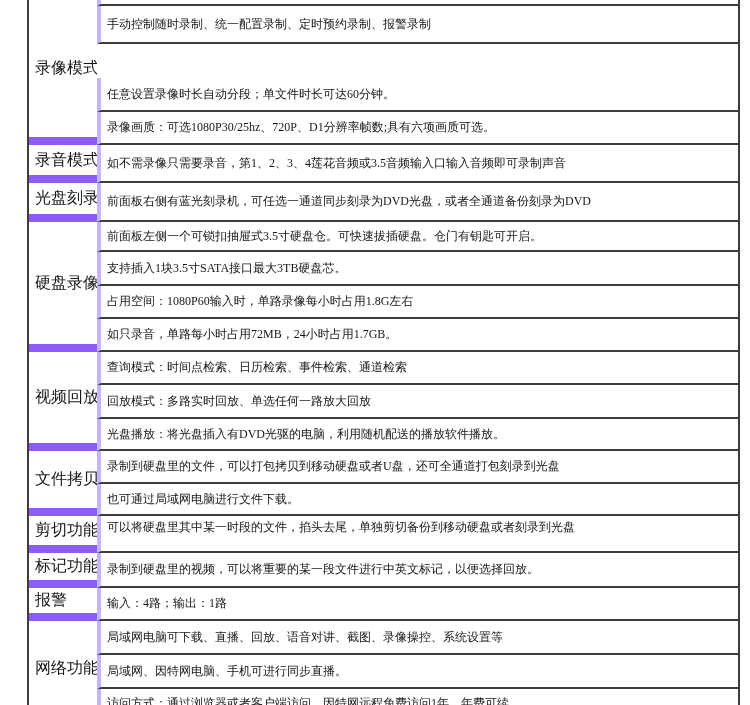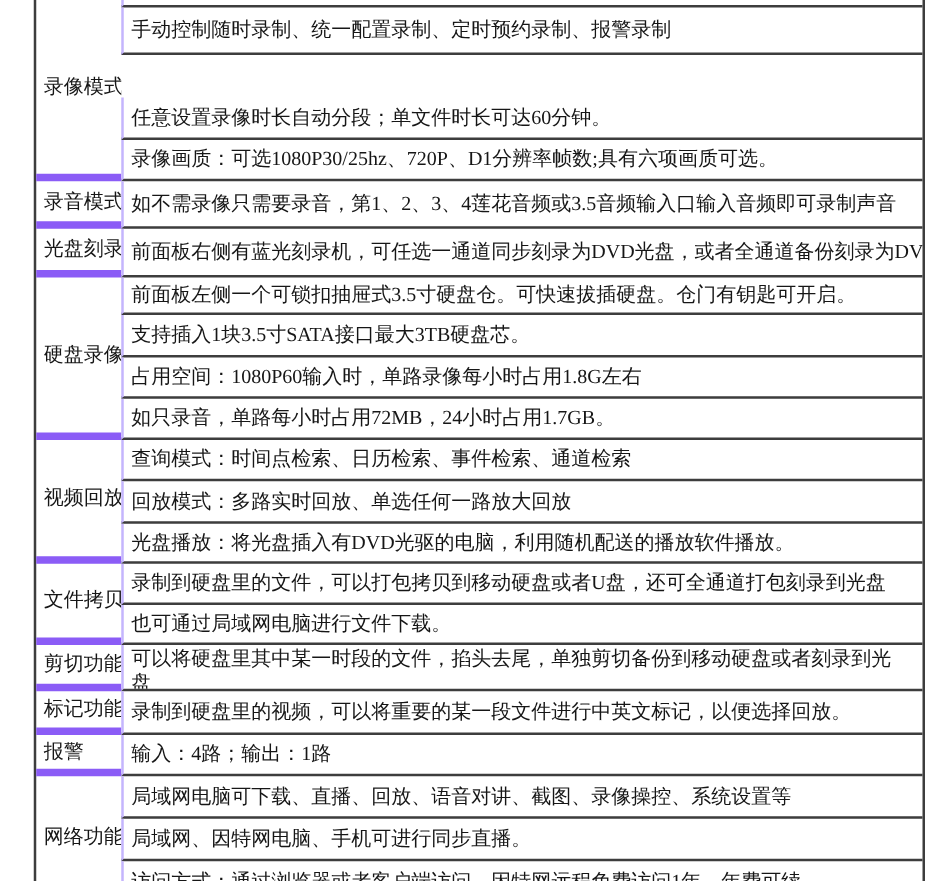--- a/index.html
+++ b/index.html
@@ -22,38 +22,38 @@
     display: grid;
     grid-template-columns: 68px 1fr;
     grid-template-rows: 6px 38px 34px 34px 33px 38px 39px 30px 34px 33px 33px 33px 34px 32px 33px 32px 37px 35px 33px 34px 34px 34px;
     border-left: 2px solid #3d3d3d;
     border-right: 2px solid #3d3d3d;
     background: #ffffff;
   }
   .label {
     grid-column: 1;
     box-sizing: border-box;
-    border-bottom: 6px solid #8b5cf6;
+    border-bottom: 8px solid #8b5cf6;
     display: flex;
     align-items: center;
     padding-left: 6px;
     font-size: 16px;
     letter-spacing: 0px;
     overflow: hidden;
     white-space: nowrap;
   }
   .cell {
     grid-column: 2;
     box-sizing: border-box;
     border-bottom: 2px solid #3d3d3d;
-    border-left: 2px solid #c4b5fd;
+    border-left: 4px solid #c4b5fd;
     display: flex;
     align-items: center;
     padding: 0 4px 0 6px;
-    font-size: 16px;
+    font-size: 12px;
     white-space: nowrap;
     overflow: hidden;
   }
   .cell.wrap {
     white-space: normal;
     align-items: flex-start;
     padding-top: 2px;
     padding-right: 20px;
     line-height: 19px;
   }

